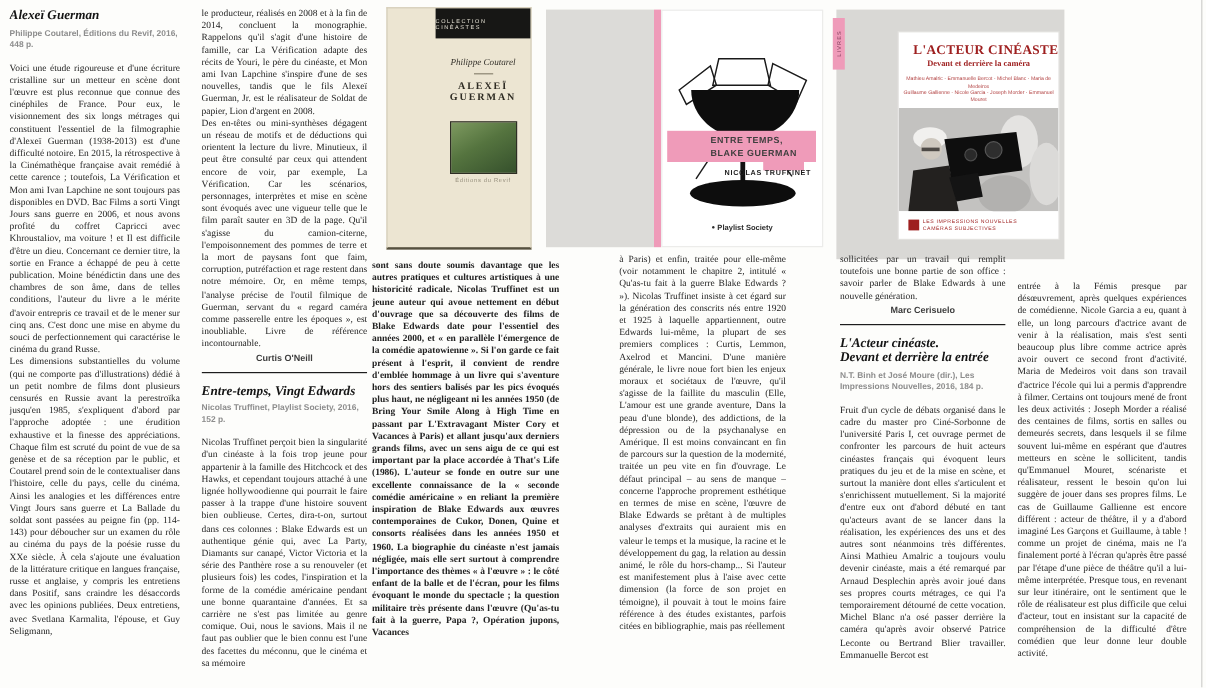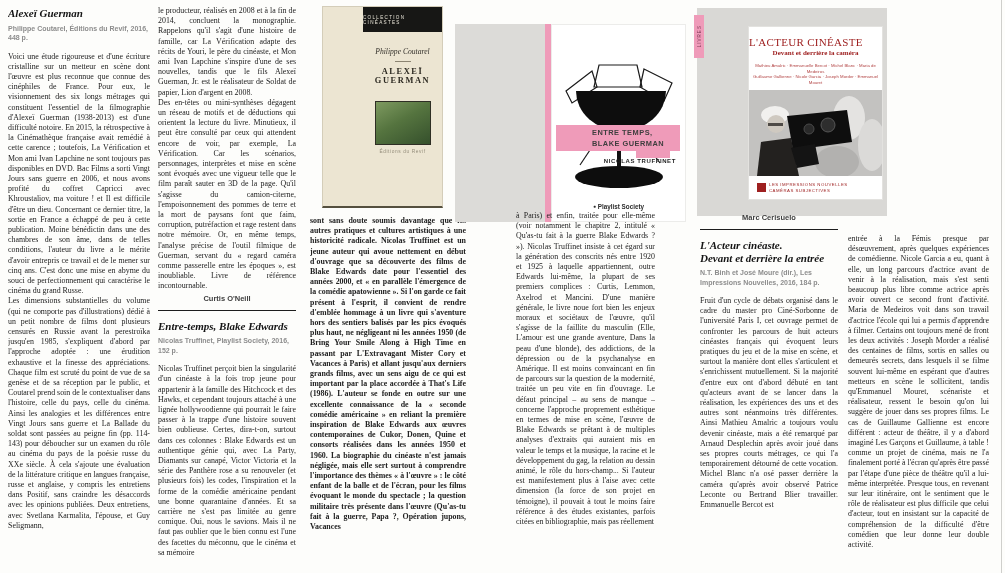--- a/index.html
+++ b/index.html
@@ -37,41 +37,41 @@
   .c1-band{height:25px;background:#171715;display:flex;align-items:center;justify-content:center;}
   .c1-band span{font-family:"Liberation Sans",sans-serif;font-size:4.6px;letter-spacing:1.3px;color:#e9e5d8;}
   .c1-author{font-style:italic;font-size:7.6px;color:#33302a;text-align:center;margin-top:15px;}
   .c1-rule{width:16px;border-top:1px solid #8b8472;margin:5px auto;}
   .c1-title{font-weight:bold;font-size:8.4px;letter-spacing:1.6px;color:#2d2a22;text-align:center;}
   .c1-photo{width:54px;height:42px;margin:16px auto 0;border:1px solid #2e2e24;
     background:linear-gradient(150deg,#7e9a60 0%,#55743f 45%,#35502c 100%);}
   .c1-caption{font-family:"Liberation Sans",sans-serif;font-size:4.8px;color:#948d7b;text-align:center;margin-top:4px;letter-spacing:.6px;}
 
   
-  .photo2{position:absolute;left:455px;top:24px;width:231px;height:198px;padding-left:40px;}
+  .photo2{position:absolute;left:455px;top:8px;width:231px;height:198px;padding-left:40px;}
   .p2-bg{position:absolute;left:0;top:0;width:90px;height:198px;background:#dcdbd8;}
   .p2-spine{position:absolute;left:90px;top:0;width:6px;height:198px;background:#ef9bb9;}
   .p2-cover{position:absolute;left:96px;top:0;width:135px;height:198px;background:#ffffff;
     border:1px solid #ececea;box-sizing:border-box;}
   .p2-band{position:absolute;left:4px;top:100px;width:124px;height:26px;background:#ef9bb9;
     font-family:"Liberation Sans",sans-serif;font-weight:bold;font-size:7.4px;line-height:11px;
     color:#3f3e3e;letter-spacing:.5px;padding:2px 0 0 36px;box-sizing:border-box;}
   .p2-band::after{content:"";position:absolute;right:10px;bottom:-7px;width:34px;height:7px;background:#ef9bb9;}
   .p2-author{position:absolute;right:9px;top:133px;font-family:"Liberation Sans",sans-serif;
     font-weight:bold;font-size:6px;letter-spacing:.6px;color:#1e1e1e;}
   .p2-pub{position:absolute;left:0;right:0;top:178px;text-align:center;
     font-family:"Liberation Sans",sans-serif;font-weight:bold;font-size:6.3px;color:#2b2b2b;}
   .p2-pub .dot{font-size:5px;vertical-align:1px;}
 
   
   .photo3{position:absolute;left:697px;top:8px;width:190px;height:208px;background:#d9d8d5;}
   .p3-book{position:absolute;left:52px;top:19px;width:133px;height:172px;background:#fff;
     box-shadow:0 0 0 1px #e3e2df;}
-  .p3-title{font-family:"Liberation Serif",serif;font-weight:normal;font-size:11px;letter-spacing:.3px;
-    color:#9e2020;text-align:left;margin-top:9px;}
+  .p3-title{font-family:"Liberation Serif",serif;font-weight:bold;font-size:11px;letter-spacing:.3px;
+    color:#9e2020;text-align:right;margin-top:9px;}
   .p3-sub{font-family:"Liberation Serif",serif;font-weight:bold;font-size:7px;color:#9e2020;text-align:center;margin-top:1px;}
   .p3-authors{font-family:"Liberation Sans",sans-serif;font-size:4.3px;line-height:5.6px;
     color:#b24343;text-align:center;margin-top:6px;}
   .p3-photo{display:block;margin-top:5px;}
   .p3-logo{display:flex;align-items:center;gap:3px;margin:6px 0 0 8px;}
   .p3-logo .sq{width:9px;height:9px;background:#9e2020;flex:none;}
   .p3-logo .tx{font-family:"Liberation Sans",sans-serif;font-size:4.3px;line-height:5.4px;
     color:#9e2020;letter-spacing:.5px;}
 
   
@@ -85,26 +85,26 @@
 </head>
 <body>
 
 <div class="col" style="left:8px;top:6px;width:142px;height:563px;">
   <div class="review-title">Alexeï Guerman</div>
   <div class="bib">Philippe Coutarel, Éditions du Revif, 2016, 448 p.</div>
   <p class="body">Voici une étude rigoureuse et d'une écriture cristalline sur un metteur en scène dont l'œuvre est plus reconnue que connue des cinéphiles de France. Pour eux, le visionnement des six longs métrages qui constituent l'essentiel de la filmographie d'Alexeï Guerman (1938-2013) est d'une difficulté notoire. En 2015, la rétrospective à la Cinémathèque française avait remédié à cette carence ; toutefois, La Vérification et Mon ami Ivan Lapchine ne sont toujours pas disponibles en DVD. Bac Films a sorti Vingt Jours sans guerre en 2006, et nous avons profité du coffret Capricci avec Khroustaliov, ma voiture ! et Il est difficile d'être un dieu. Concernant ce dernier titre, la sortie en France a échappé de peu à cette publication. Moine bénédictin dans une des chambres de son âme, dans de telles conditions, l'auteur du livre a le mérite d'avoir entrepris ce travail et de le mener sur cinq ans. C'est donc une mise en abyme du souci de perfectionnement qui caractérise le cinéma du grand Russe.
 Les dimensions substantielles du volume (qui ne comporte pas d'illustrations) dédié à un petit nombre de films dont plusieurs censurés en Russie avant la perestroïka jusqu'en 1985, s'expliquent d'abord par l'approche adoptée : une érudition exhaustive et la finesse des appréciations. Chaque film est scruté du point de vue de sa genèse et de sa réception par le public, et Coutarel prend soin de le contextualiser dans l'histoire, celle du pays, celle du cinéma. Ainsi les analogies et les différences entre Vingt Jours sans guerre et La Ballade du soldat sont passées au peigne fin (pp. 114-143) pour déboucher sur un examen du rôle au cinéma du pays de la poésie russe du XXe siècle. À cela s'ajoute une évaluation de la littérature critique en langues française, russe et anglaise, y compris les entretiens dans Positif, sans craindre les désaccords avec les opinions publiées. Deux entretiens, avec Svetlana Karmalita, l'épouse, et Guy Seligmann,</p>
 </div>
 
-<div class="col" style="left:158px;top:6px;width:138px;height:563px;">
+<div class="col" style="left:168px;top:6px;width:138px;height:563px;">
   <p class="body">le producteur, réalisés en 2008 et à la fin de 2014, concluent la monographie. Rappelons qu'il s'agit d'une histoire de famille, car La Vérification adapte des récits de Youri, le père du cinéaste, et Mon ami Ivan Lapchine s'inspire d'une de ses nouvelles, tandis que le fils Alexeï Guerman, Jr. est le réalisateur de Soldat de papier, Lion d'argent en 2008.
 Des en-têtes ou mini-synthèses dégagent un réseau de motifs et de déductions qui orientent la lecture du livre. Minutieux, il peut être consulté par ceux qui attendent encore de voir, par exemple, La Vérification. Car les scénarios, personnages, interprètes et mise en scène sont évoqués avec une vigueur telle que le film paraît sauter en 3D de la page. Qu'il s'agisse du camion-citerne, l'empoisonnement des pommes de terre et la mort de paysans font que faim, corruption, putréfaction et rage restent dans notre mémoire. Or, en même temps, l'analyse précise de l'outil filmique de Guerman, servant du « regard caméra comme passerelle entre les époques », est inoubliable. Livre de référence incontournable.</p>
   <div class="sig">Curtis O'Neill</div>
   <hr class="rule">
-  <div class="review-title">Entre-temps, Blake Edwards</div>
+  <div class="review-title">Entre-temps, Vingt Edwards</div>
   <div class="bib">Nicolas Truffinet, Playlist Society, 2016, 152 p.</div>
   <p class="body">Nicolas Truffinet perçoit bien la singularité d'un cinéaste à la fois trop jeune pour appartenir à la famille des Hitchcock et des Hawks, et cependant toujours attaché à une lignée hollywoodienne qui pourrait le faire passer à la trappe d'une histoire souvent bien oublieuse. Certes, dira-t-on, surtout dans ces colonnes : Blake Edwards est un authentique génie qui, avec La Party, Diamants sur canapé, Victor Victoria et la série des Panthère rose a su renouveler (et plusieurs fois) les codes, l'inspiration et la forme de la comédie américaine pendant une bonne quarantaine d'années. Et sa carrière ne s'est pas limitée au genre comique. Oui, nous le savions. Mais il ne faut pas oublier que le bien connu est l'une des facettes du méconnu, que le cinéma et sa mémoire</p>
 </div>
 
 <div class="cover1">
   <div class="c1-band">
     <span>COLLECTION CINÉASTES</span>
   </div>
   <div class="c1-author">Philippe Coutarel</div>
   <div class="c1-rule"></div>
@@ -178,20 +178,21 @@
       </div>
     </div>
   </div>
 </div>
 
 <div class="section-tab">
   <span>LIVRES</span>
 </div>
 
 <div class="col" style="left:700px;top:211px;width:138px;height:358px;">
+  <p class="body">sollicitées par un travail qui remplit toutefois une bonne partie de son office : savoir parler de Blake Edwards à une nouvelle génération.</p>
   <div class="sig">Marc Cerisuelo</div>
   <hr class="rule">
   <div class="review-title">L'Acteur cinéaste.
 Devant et derrière la entrée</div>
   <div class="bib">N.T. Binh et José Moure (dir.), Les Impressions Nouvelles, 2016, 184 p.</div>
   <p class="body">Fruit d'un cycle de débats organisé dans le cadre du master pro Ciné-Sorbonne de l'université Paris I, cet ouvrage permet de confronter les parcours de huit acteurs cinéastes français qui évoquent leurs pratiques du jeu et de la mise en scène, et surtout la manière dont elles s'articulent et s'enrichissent mutuellement. Si la majorité d'entre eux ont d'abord débuté en tant qu'acteurs avant de se lancer dans la réalisation, les expériences des uns et des autres sont néanmoins très différentes. Ainsi Mathieu Amalric a toujours voulu devenir cinéaste, mais a été remarqué par Arnaud Desplechin après avoir joué dans ses propres courts métrages, ce qui l'a temporairement détourné de cette vocation. Michel Blanc n'a osé passer derrière la caméra qu'après avoir observé Patrice Leconte ou Bertrand Blier travailler. Emmanuelle Bercot est</p>
 </div>
 
 <div class="col" style="left:848px;top:234px;width:141px;height:351px;">
   <p class="body">entrée à la Fémis presque par désœuvrement, après quelques expériences de comédienne. Nicole Garcia a eu, quant à elle, un long parcours d'actrice avant de venir à la réalisation, mais s'est senti beaucoup plus libre comme actrice après avoir ouvert ce second front d'activité. Maria de Medeiros voit dans son travail d'actrice l'école qui lui a permis d'apprendre à filmer. Certains ont toujours mené de front les deux activités : Joseph Morder a réalisé des centaines de films, sortis en salles ou demeurés secrets, dans lesquels il se filme souvent lui-même en espérant que d'autres metteurs en scène le sollicitent, tandis qu'Emmanuel Mouret, scénariste et réalisateur, ressent le besoin qu'on lui suggère de jouer dans ses propres films. Le cas de Guillaume Gallienne est encore différent : acteur de théâtre, il y a d'abord imaginé Les Garçons et Guillaume, à table ! comme un projet de cinéma, mais ne l'a finalement porté à l'écran qu'après être passé par l'étape d'une pièce de théâtre qu'il a lui-même interprétée. Presque tous, en revenant sur leur itinéraire, ont le sentiment que le rôle de réalisateur est plus difficile que celui d'acteur, tout en insistant sur la capacité de compréhension de la difficulté d'être comédien que leur donne leur double activité.</p>

